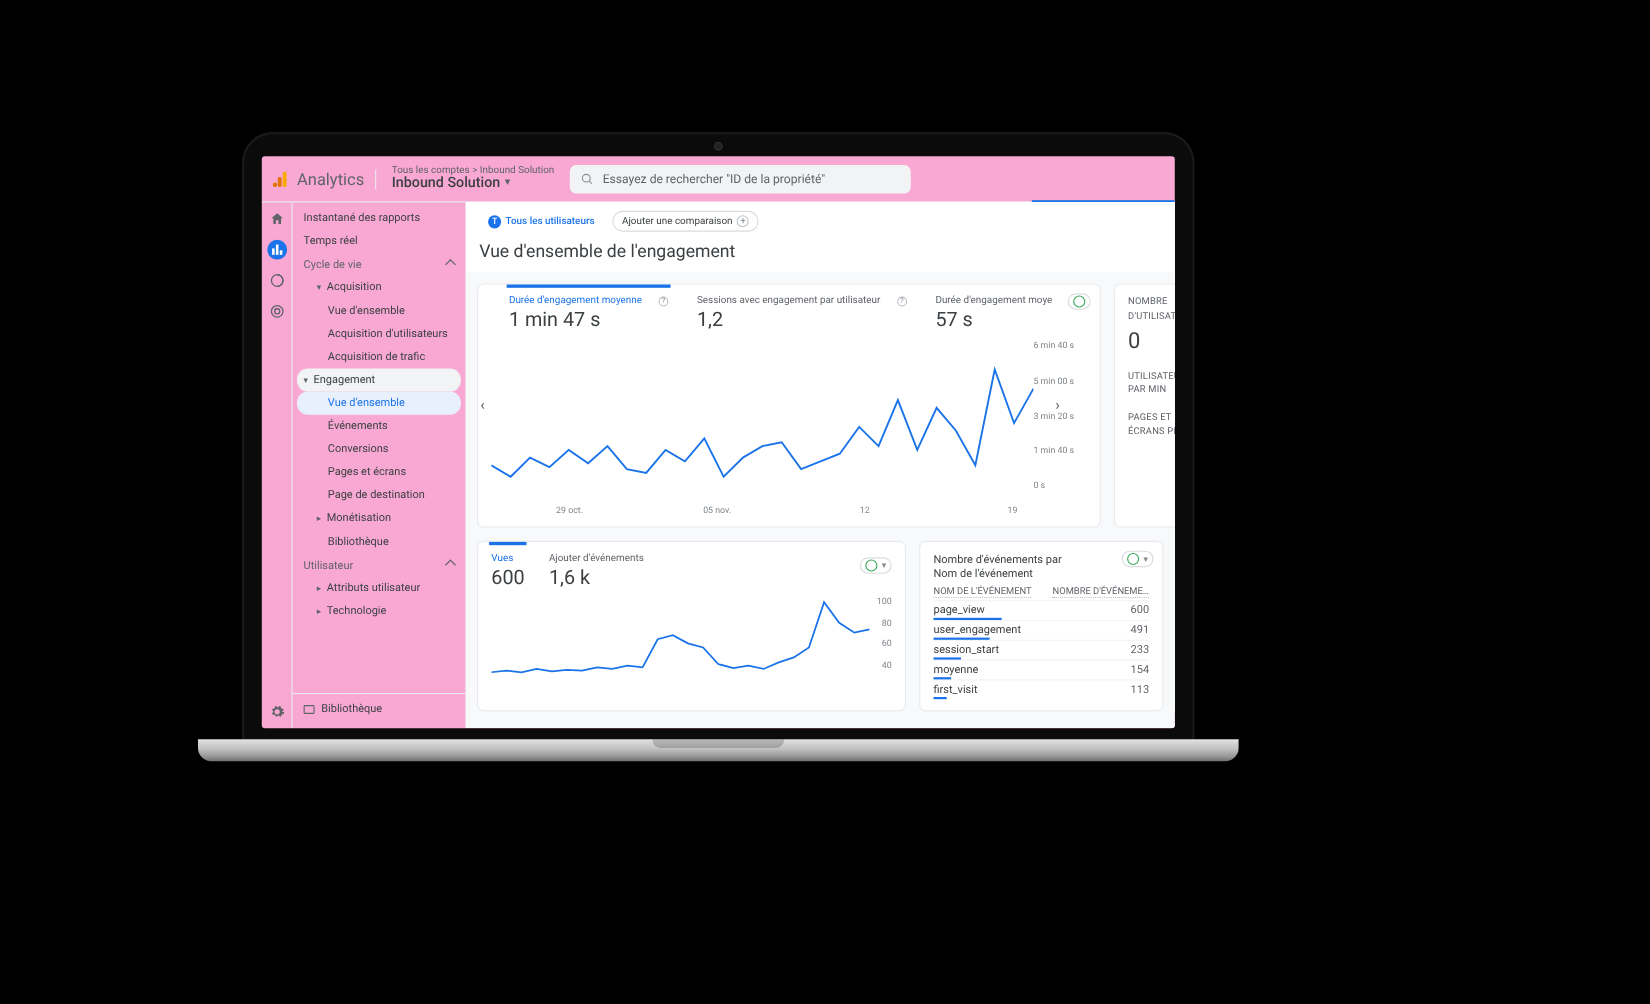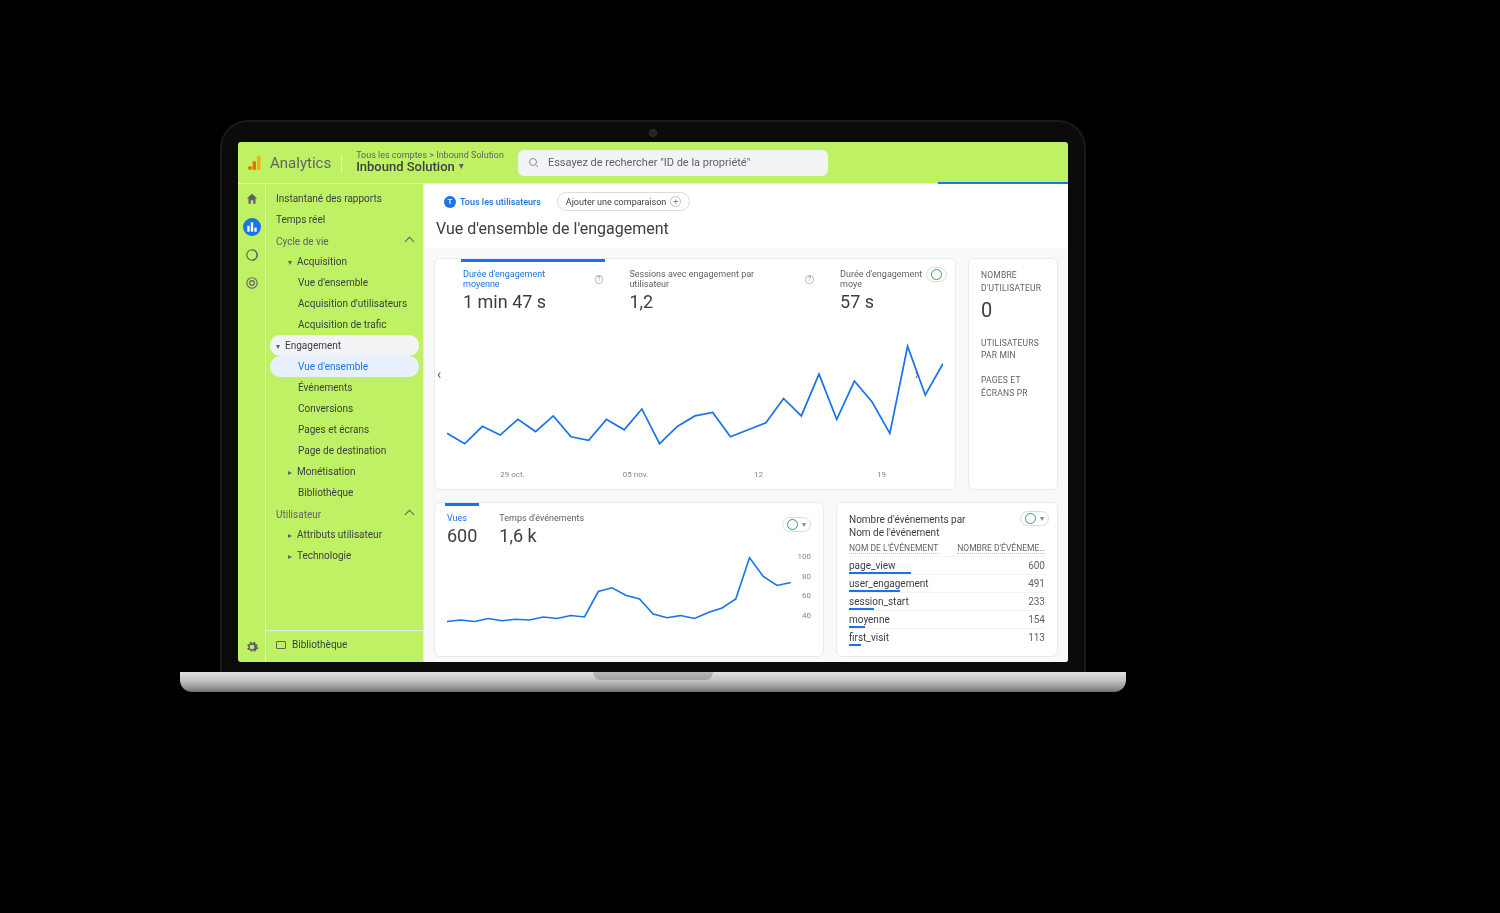--- a/index.html
+++ b/index.html
@@ -24,21 +24,21 @@
     padding: 22px 18px 14px 18px;
     box-shadow: 0 0 0 2px #1a1a1a inset;
   }
   .camera {
     position: absolute; top: 9px; left: 50%; transform: translateX(-50%);
     width: 8px; height: 8px; background: #222; border-radius: 50%;
     border: 1px solid #333;
   }
   .screen {
     width: 100%; height: 100%;
-    background: #bef264;
+    background: #f9a8d4;
     border-radius: 3px;
     overflow: hidden;
     display: flex; flex-direction: column;
   }
   .laptop-base {
     position: absolute;
     left: 180px; top: 672px;
     width: 946px; height: 20px;
     background: linear-gradient(#e2e2e3, #c0c0c1 45%, #949495 80%, #6f6f6f);
     border-radius: 0 0 12px 12px;
@@ -292,20 +292,27 @@
                   <div class="metric-h">
                       <span>Durée d'engagement moye</span>
                     </div>
                   <div class="metric-v">57 s</div>
                 </div>
               </div>
               <div class="chart-area">
                 <svg class="chart-svg" viewBox="0 0 460 140" preserveAspectRatio="none">
                   <polyline id="line1" fill="none" stroke="#1a73e8" stroke-width="1.6" points="0,105.75 16.428571428571427,115.5 32.857142857142854,99.25 49.285714285714285,107.375 65.71428571428571,92.75 82.14285714285714,104.125 98.57142857142857,89.5 115,109 131.42857142857142,112.25 147.85714285714286,92.75 164.28571428571428,102.5 180.71428571428572,83 197.14285714285714,115.5 213.57142857142858,99.25 230,89.5 246.42857142857142,86.25 262.85714285714283,109 279.2857142857143,102.5 295.7142857142857,96 312.14285714285717,73.25 328.57142857142856,89.5 345,50.5 361.42857142857144,92.75 377.85714285714283,57 394.2857142857143,76.5 410.7142857142857,105.75 427.14285714285717,24.500000000000004 443.57142857142856,70 460,40.75"></polyline>
                 </svg>
+                <div class="yticks">
+                  <span>6 min 40 s</span>
+                  <span>5 min 00 s</span>
+                  <span>3 min 20 s</span>
+                  <span>1 min 40 s</span>
+                  <span>0 s</span>
+                </div>
               </div>
               <div class="xticks">
                 <div>29 oct.</div>
                 <div>05 nov.</div>
                 <div>12</div>
                 <div>19</div>
               </div>
             </div>
             <div class="card side">
               <div>
@@ -318,21 +325,21 @@
           </div>
 
           <div class="row">
             <div class="card chart2">
               <div class="mini-head">
                 <div class="metric active">
                   <div class="metric-h blue">Vues</div>
                   <div class="metric-v">600</div>
                 </div>
                 <div class="metric">
-                  <div class="metric-h">Temps d'événements</div>
+                  <div class="metric-h">Ajouter d'événements</div>
                   <div class="metric-v">1,6 k</div>
                 </div>
                 <div class="pill">
                     <span class="c"></span>
                     <span class="chevsm">▾</span>
                   </div>
               </div>
               <div class="mini-chart">
                 <svg width="100%" height="100%" viewBox="0 0 360 80" preserveAspectRatio="none">
                   <polyline id="line2" fill="none" stroke="#1a73e8" stroke-width="1.6" points="0,69.5 13.6,68 27.2,69.5 40.8,66.5 54.4,68.75 68,67.25 81.6,68 95.2,65 108.8,66.5 122.39999999999999,63.50000000000001 136,65 149.6,39.5 163.2,35.75 176.8,43.25 190.4,47 204,62 217.6,65.75 231.20000000000002,63.50000000000001 244.79999999999998,66.5 258.4,60.5 272,56 285.59999999999997,47 299.2,5.7500000000000036 312.8,24.500000000000004 326.4,33.5 340,30.5"></polyline>

